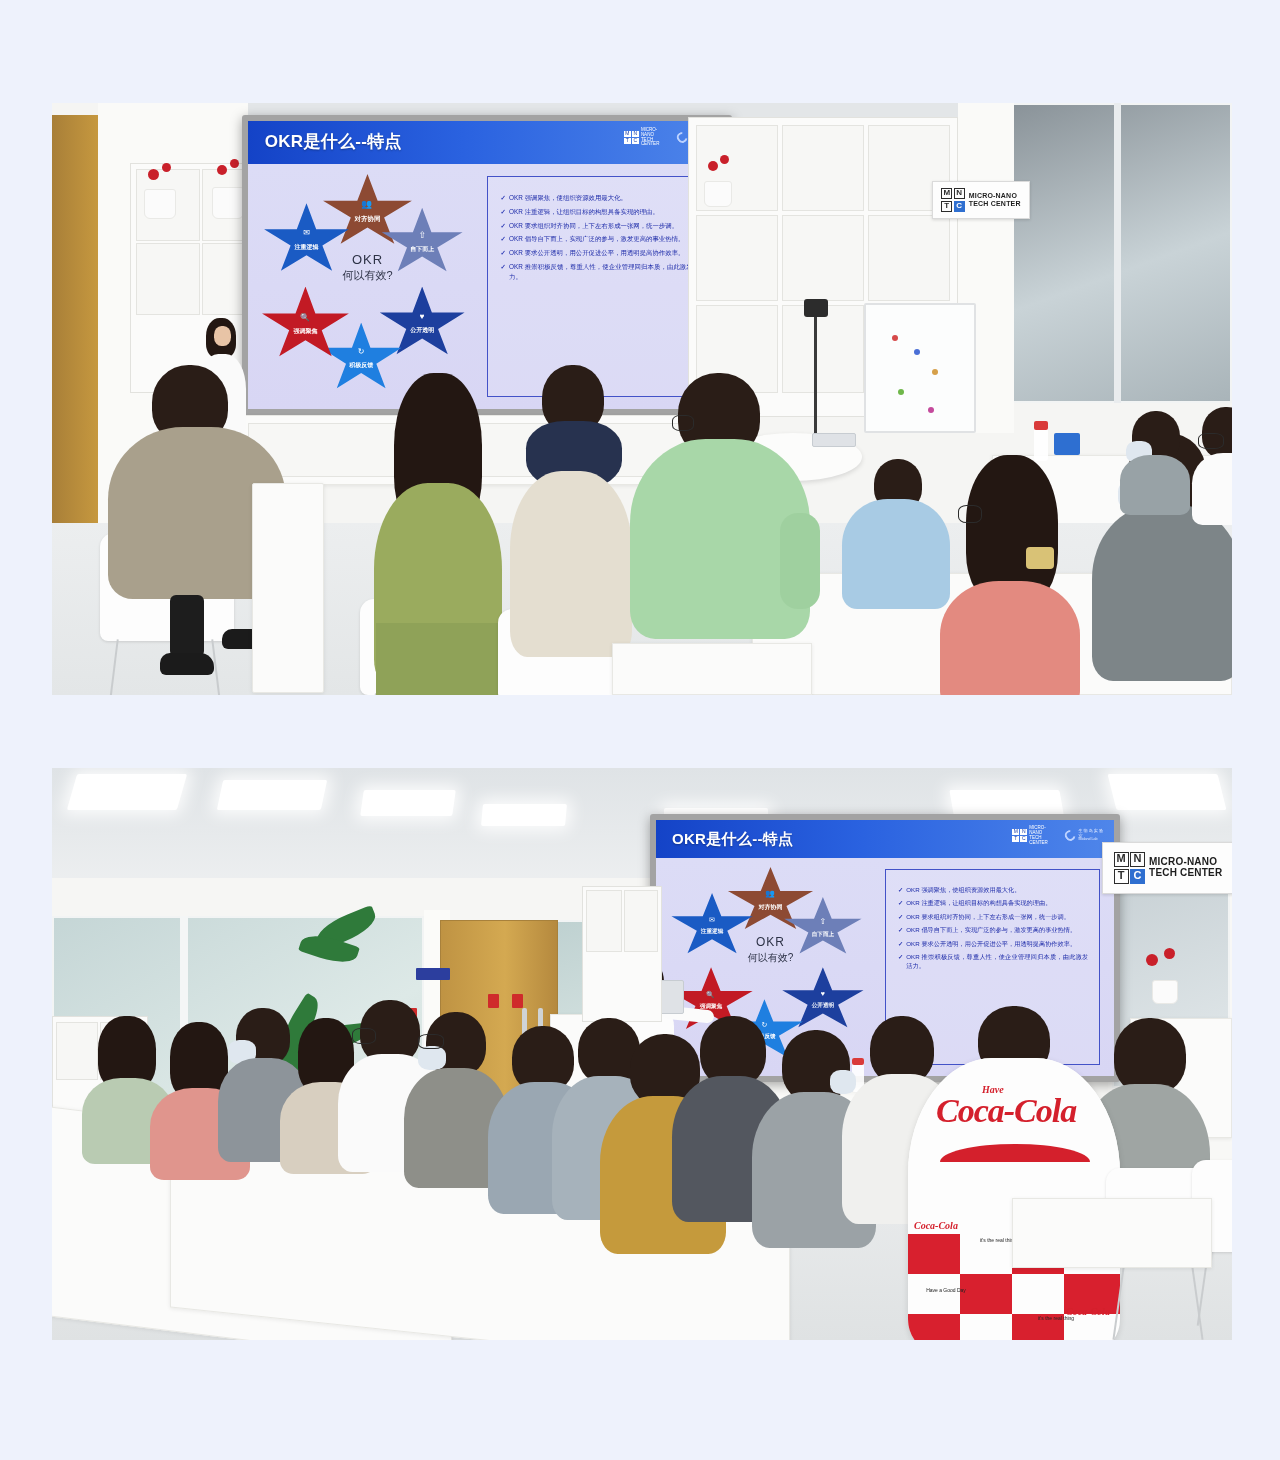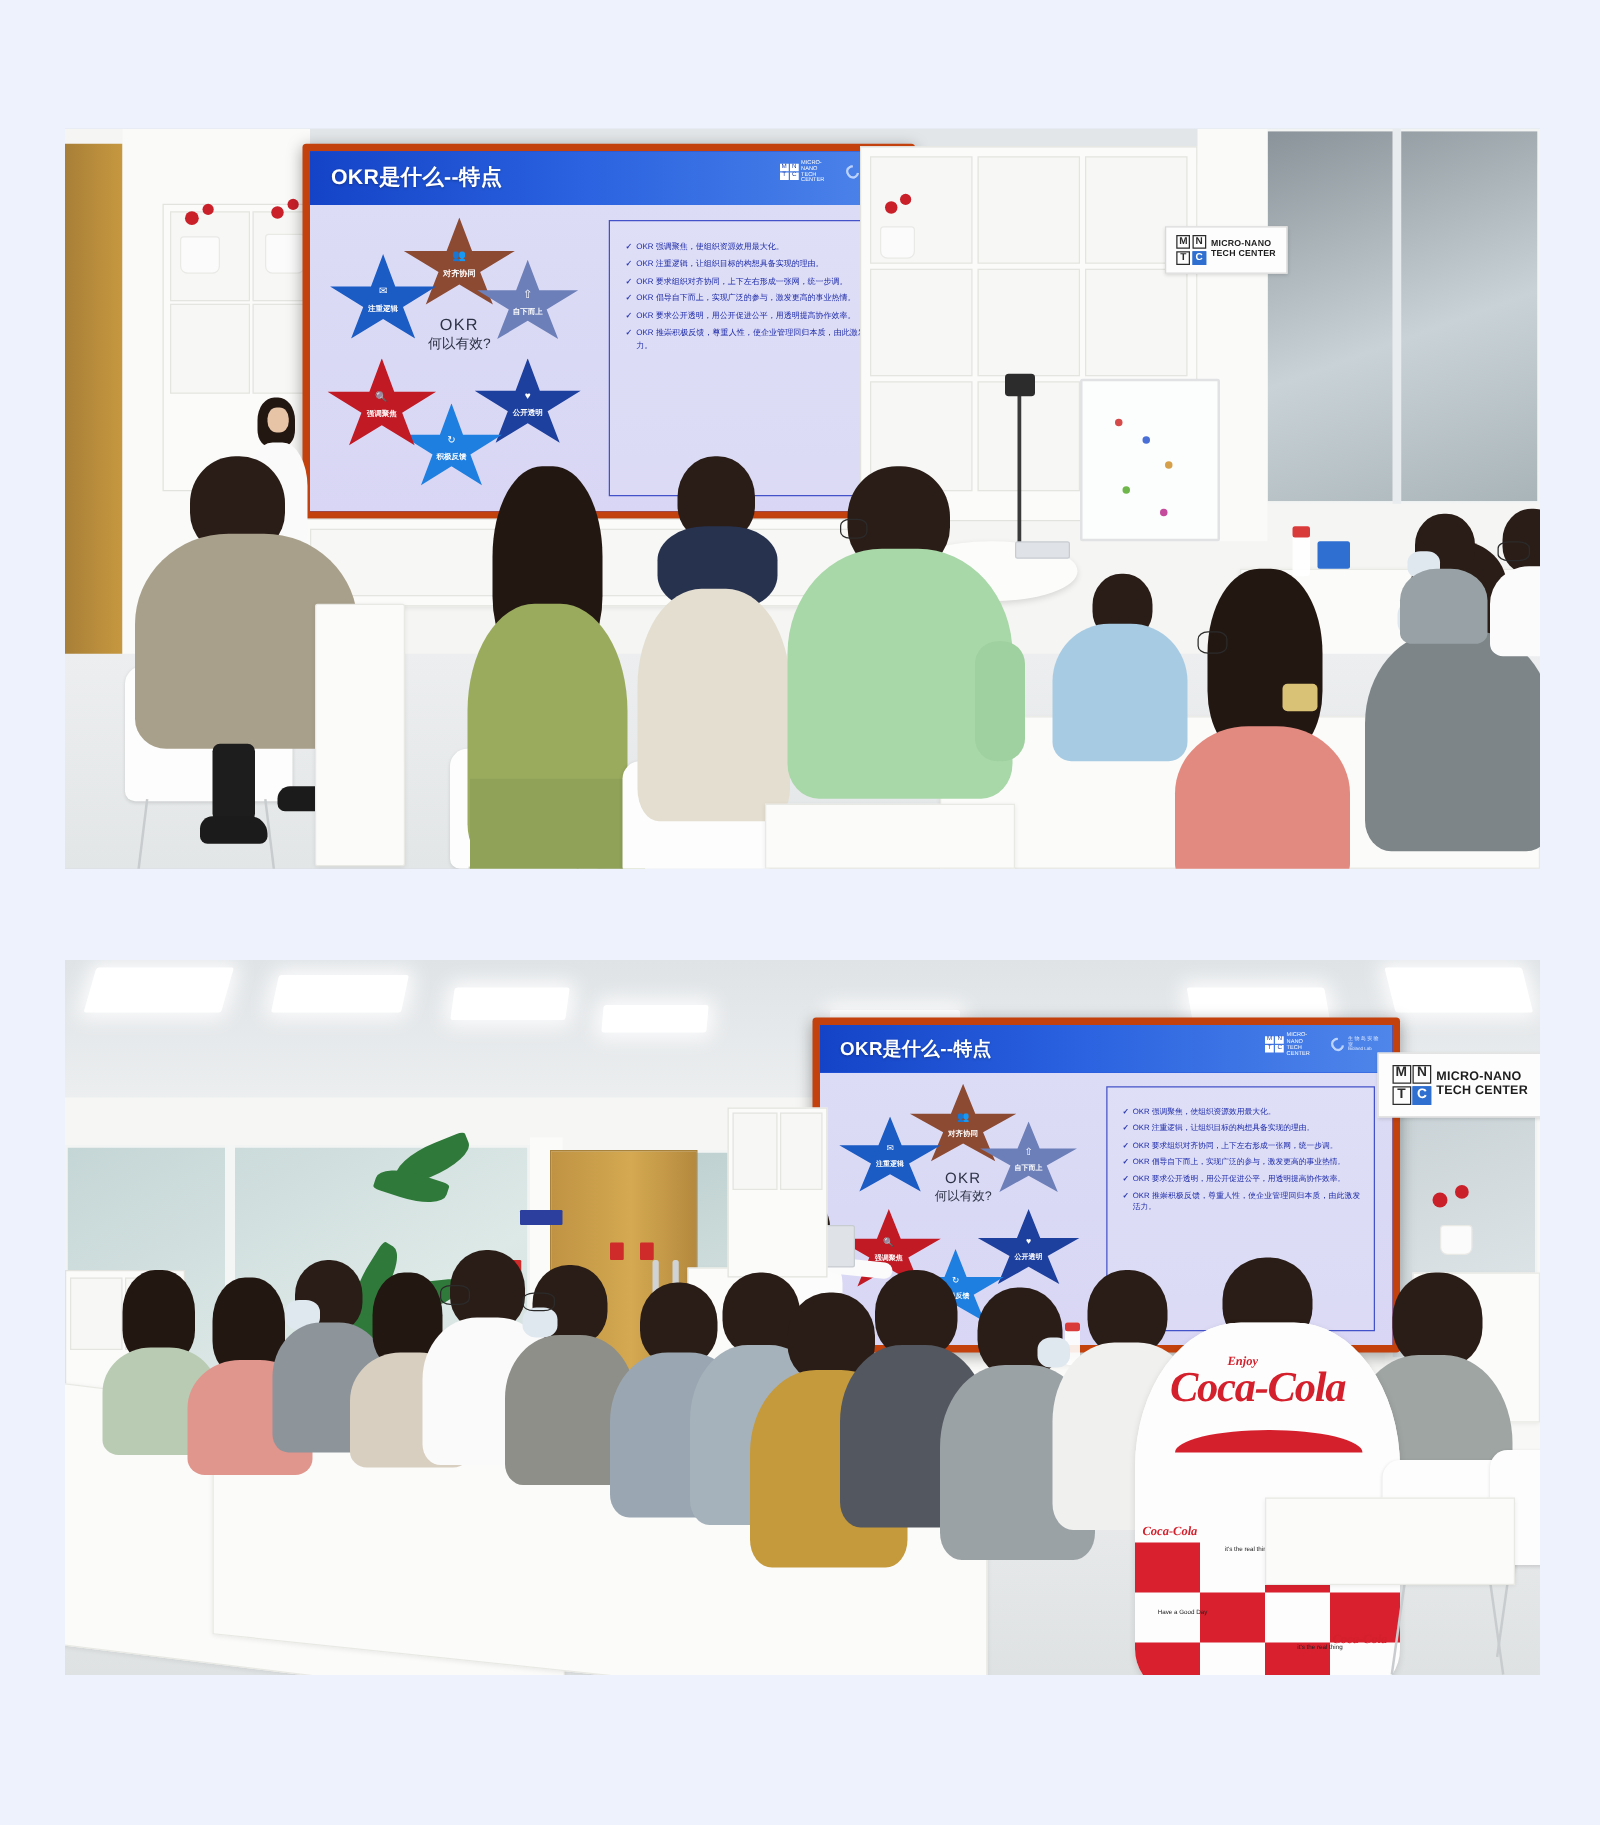--- a/index.html
+++ b/index.html
@@ -29,21 +29,21 @@
   .shelfunit { position:absolute; background:#fbfbfa; border:1px solid #e2e2de; }
   .shelf-cell { position:absolute; border:1px solid #e4e4e0; background:#f7f7f5; }
   .woodcol{ position:absolute; background:#b88d41; }
   .glasspanel { position:absolute; background:rgba(206,222,222,.75); border:2px solid #f2f4f4; }
   .ceil-light { position:absolute; background:#ffffff; border-radius:2px;
                 box-shadow:0 0 16px 5px rgba(255,255,255,.85); }
 
   
   .tv {
     position: absolute;
-    background: #c2410c;
+    background: #a3a3a3;
     border-radius: 3px;
     box-shadow: 0 3px 12px rgba(0,0,0,.35);
     overflow: hidden;
   }
   .tv-inner { position:absolute; inset:6px; overflow:hidden; background:#2b3cc9; }
 
   .slide {
     position: absolute; inset: 0;
     background: linear-gradient(180deg,#1f4fd8 0%,#2a59de 14%,#2a59de 15%, #dcdcf6 15%, #d8d6f4 100%);
   }
@@ -622,21 +622,21 @@
     <div class="person" style="left:1028px;top:250px;width:130px;height:230px;">
       <div class="head" style="left:34px;top:0;width:72px;height:76px;"></div>
       <div class="body" style="left:0;top:66px;width:130px;height:168px;background:#9fa5a3;"></div>
     </div>
 
     <div class="person" style="left:852px;top:238px;width:220px;height:340px;">
       <div class="head" style="left:74px;top:0;width:72px;height:70px;"></div>
       <div class="cc-jacket" style="left:4px;top:52px;width:212px;height:290px;">
 
         <div style="position:absolute;left:0;top:0;width:212px;height:160px;background:#fdfdfd;"></div>
-        <div class="cc-word" style="left:74px;top:26px;font-size:10px;">Enjoy</div>
+        <div class="cc-word" style="left:74px;top:26px;font-size:10px;">Have</div>
         <div class="cc-word" style="left:28px;top:34px;font-size:34px;letter-spacing:-1px;">Coca-Cola</div>
         <div class="cc-wave" style="left:32px;top:86px;width:150px;height:18px;"></div>
 
         <div class="cc-check" style="left:0;top:176px;width:52px;height:40px;"></div>
         <div class="cc-check" style="left:104px;top:176px;width:52px;height:40px;"></div>
         <div class="cc-check" style="left:52px;top:216px;width:52px;height:40px;"></div>
         <div class="cc-check" style="left:156px;top:216px;width:56px;height:40px;"></div>
         <div class="cc-check" style="left:0;top:256px;width:52px;height:36px;"></div>
         <div class="cc-check" style="left:104px;top:256px;width:52px;height:36px;"></div>
         <div class="cc-word" style="left:6px;top:162px;font-size:10px;">Coca-Cola</div>

